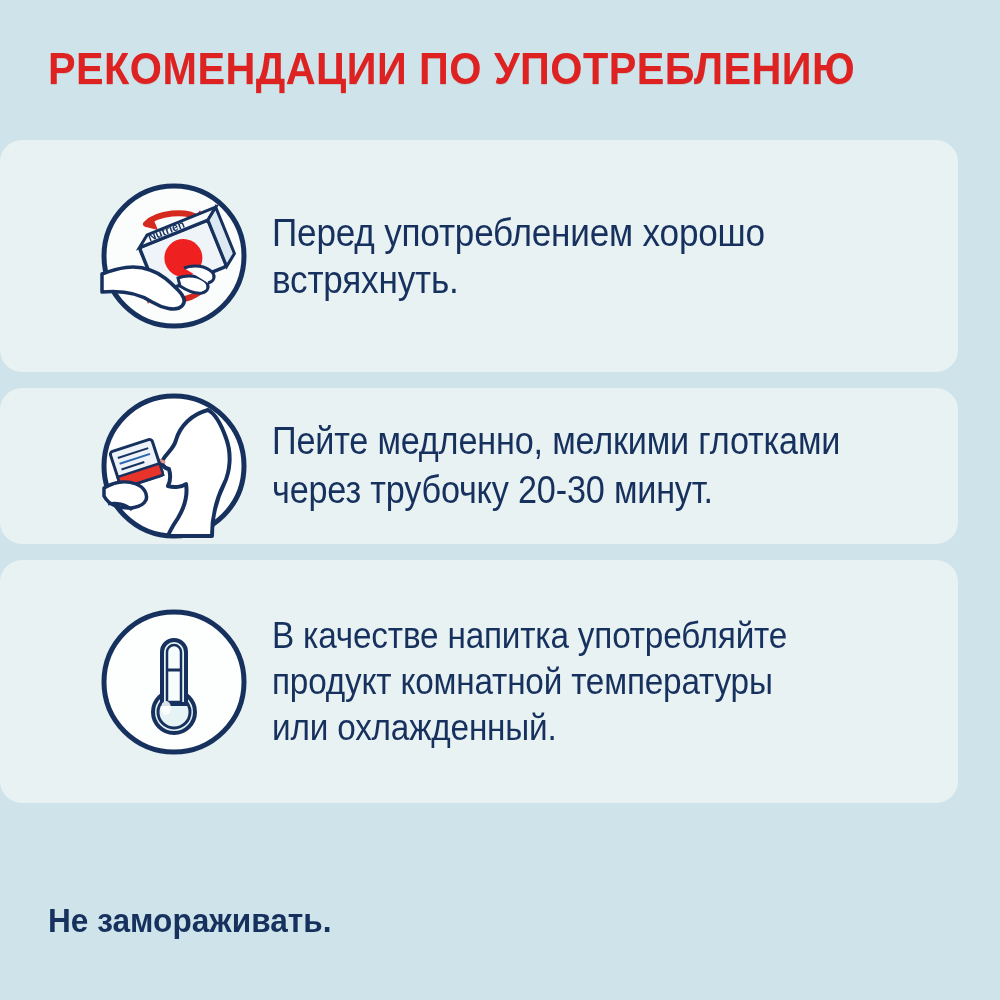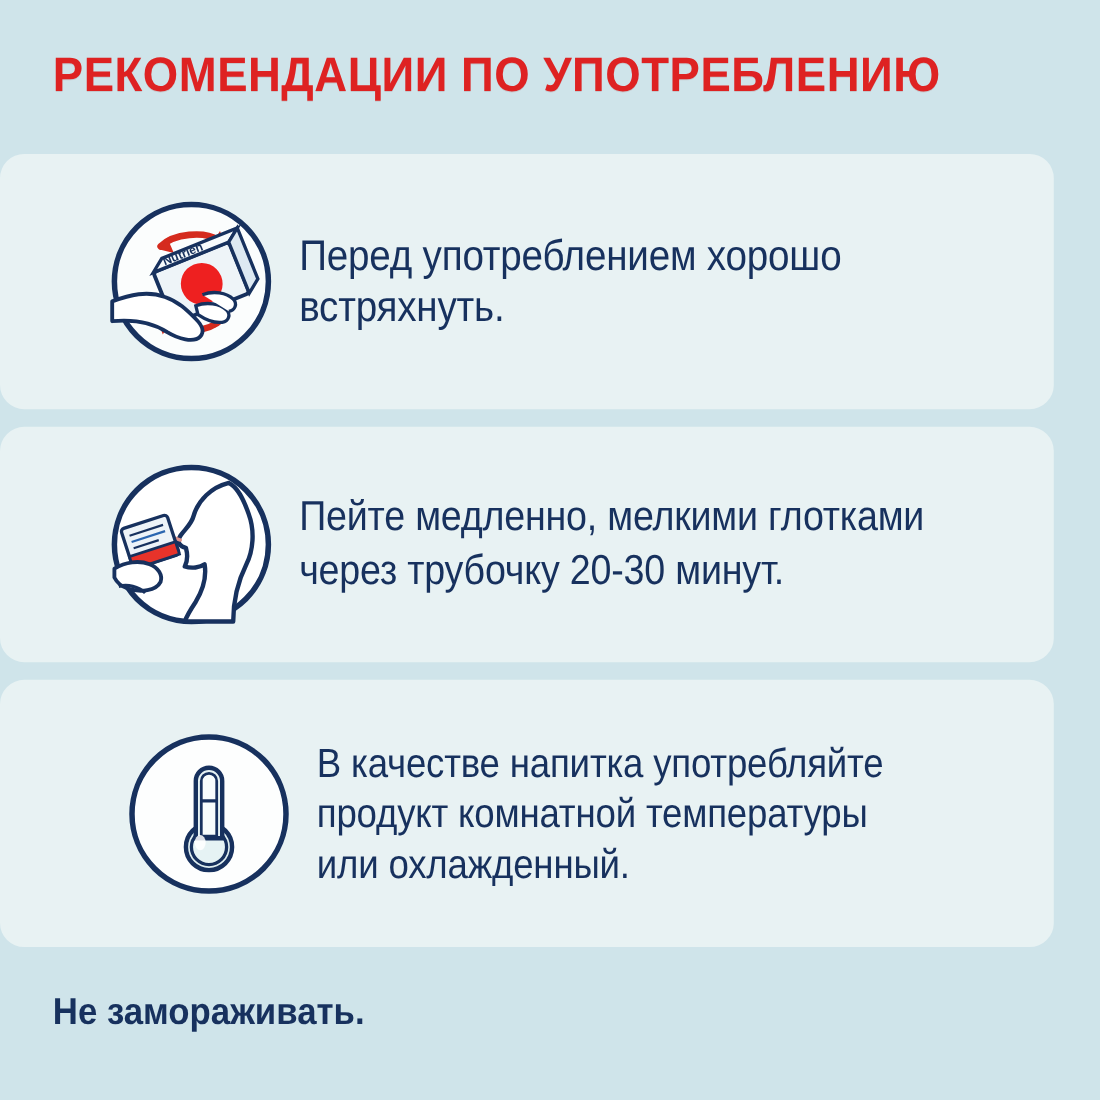--- a/index.html
+++ b/index.html
@@ -42,22 +42,22 @@
   .card {
     position: relative;
     background: #e8f2f3;
     border-radius: 22px;
     box-sizing: border-box;
     display: flex;
     align-items: center;
     padding-left: 0;
   }
   .card.c1 { height: 232px; margin-bottom: 16px; }
-  .card.c2 { height: 214px; margin-bottom: 16px; }
-  .card.c3 { height: 243px; padding-left: 16px; }
+  .card.c2 { height: 156px; margin-bottom: 16px; }
+  .card.c3 { height: 243px; }
 
   
   .icon-wrap {
     width: 160px;
     min-width: 160px;
     margin-left: 94px;
     display: flex;
     align-items: center;
     justify-content: center;
   }

